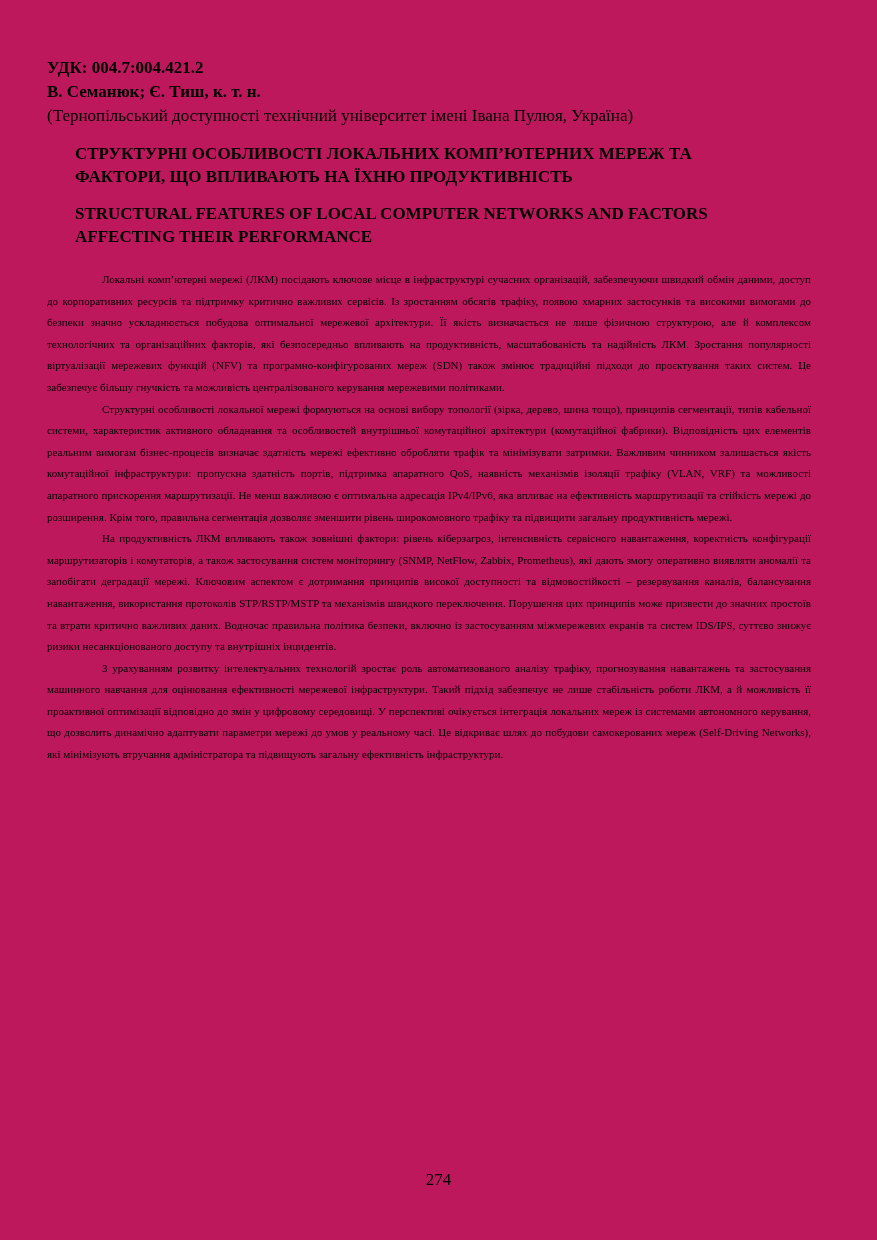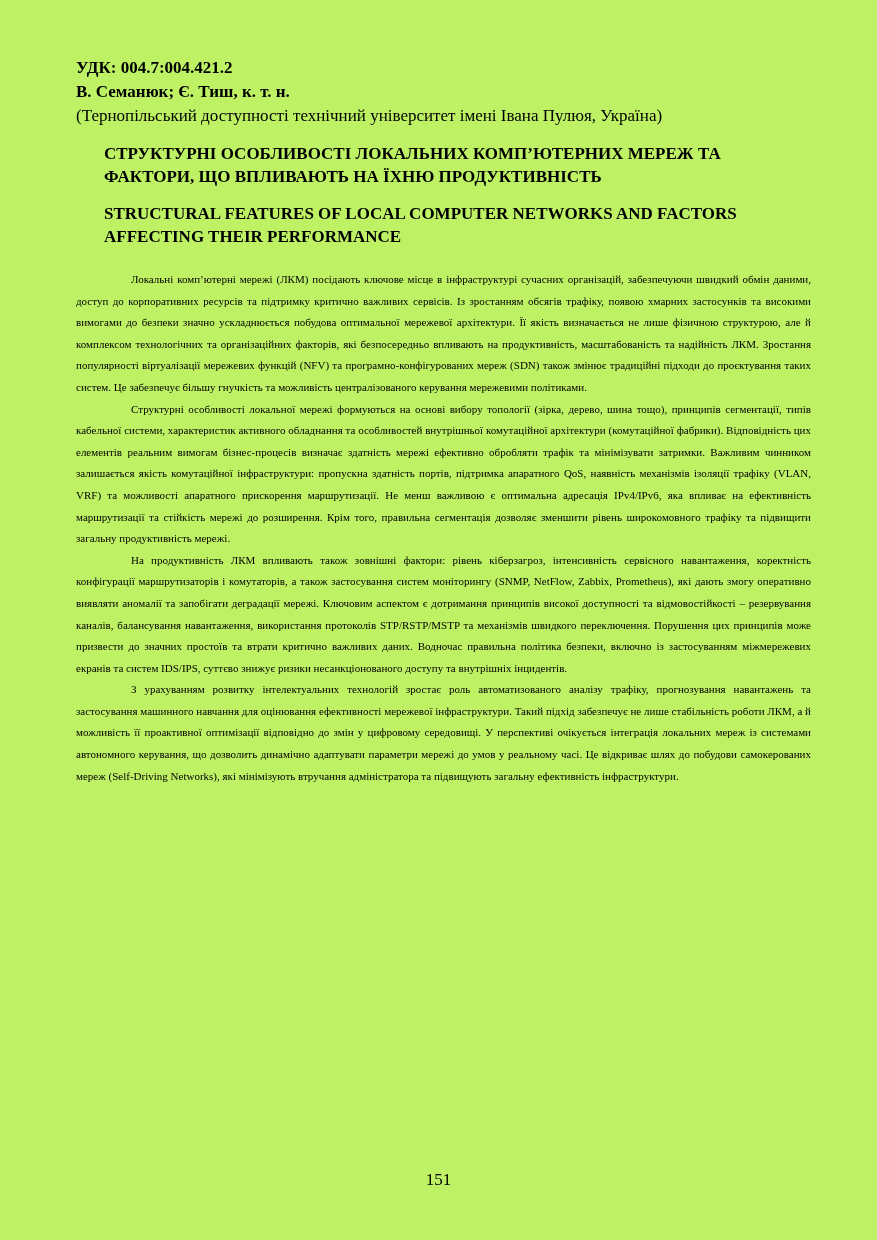--- a/index.html
+++ b/index.html
@@ -5,23 +5,23 @@
   html, body {
     margin: 0;
     padding: 0;
     background: #ffffff;
   }
   .page {
     position: relative;
     width: 877px;
     height: 1240px;
     margin: 0 auto;
-    background: #bef264;
+    background: #be185d;
     box-sizing: border-box;
-    padding: 56px 66px 0 76px;
+    padding: 56px 66px 0 47px;
     font-family: "Liberation Serif", "DejaVu Serif", serif;
     color: #000000;
     overflow: hidden;
   }
   .hdr p {
     margin: 0;
     font-size: 17px;
     line-height: 24px;
     text-align: left;
   }
@@ -70,15 +70,15 @@
 
   <h2 class="title title-en">STRUCTURAL FEATURES OF LOCAL COMPUTER NETWORKS AND FACTORS AFFECTING THEIR PERFORMANCE</h2>
 
   <main class="body-text">
     <p>Локальні комп’ютерні мережі (ЛКМ) посідають ключове місце в інфраструктурі сучасних організацій, забезпечуючи швидкий обмін даними, доступ до корпоративних ресурсів та підтримку критично важливих сервісів. Із зростанням обсягів трафіку, появою хмарних застосунків та високими вимогами до безпеки значно ускладнюється побудова оптимальної мережевої архітектури. Її якість визначається не лише фізичною структурою, але й комплексом технологічних та організаційних факторів, які безпосередньо впливають на продуктивність, масштабованість та надійність ЛКМ. Зростання популярності віртуалізації мережевих функцій (NFV) та програмно-конфігурованих мереж (SDN) також змінює традиційні підходи до проєктування таких систем. Це забезпечує більшу гнучкість та можливість централізованого керування мережевими політиками.</p>
     <p>Структурні особливості локальної мережі формуються на основі вибору топології (зірка, дерево, шина тощо), принципів сегментації, типів кабельної системи, характеристик активного обладнання та особливостей внутрішньої комутаційної архітектури (комутаційної фабрики). Відповідність цих елементів реальним вимогам бізнес-процесів визначає здатність мережі ефективно обробляти трафік та мінімізувати затримки. Важливим чинником залишається якість комутаційної інфраструктури: пропускна здатність портів, підтримка апаратного QoS, наявність механізмів ізоляції трафіку (VLAN, VRF) та можливості апаратного прискорення маршрутизації. Не менш важливою є оптимальна адресація IPv4/IPv6, яка впливає на ефективність маршрутизації та стійкість мережі до розширення. Крім того, правильна сегментація дозволяє зменшити рівень широкомовного трафіку та підвищити загальну продуктивність мережі.</p>
     <p>На продуктивність ЛКМ впливають також зовнішні фактори: рівень кіберзагроз, інтенсивність сервісного навантаження, коректність конфігурації маршрутизаторів і комутаторів, а також застосування систем моніторингу (SNMP, NetFlow, Zabbix, Prometheus), які дають змогу оперативно виявляти аномалії та запобігати деградації мережі. Ключовим аспектом є дотримання принципів високої доступності та відмовостійкості – резервування каналів, балансування навантаження, використання протоколів STP/RSTP/MSTP та механізмів швидкого переключення. Порушення цих принципів може призвести до значних простоїв та втрати критично важливих даних. Водночас правильна політика безпеки, включно із застосуванням міжмережевих екранів та систем IDS/IPS, суттєво знижує ризики несанкціонованого доступу та внутрішніх інцидентів.</p>
     <p>З урахуванням розвитку інтелектуальних технологій зростає роль автоматизованого аналізу трафіку, прогнозування навантажень та застосування машинного навчання для оцінювання ефективності мережевої інфраструктури. Такий підхід забезпечує не лише стабільність роботи ЛКМ, а й можливість її проактивної оптимізації відповідно до змін у цифровому середовищі. У перспективі очікується інтеграція локальних мереж із системами автономного керування, що дозволить динамічно адаптувати параметри мережі до умов у реальному часі. Це відкриває шлях до побудови самокерованих мереж (Self-Driving Networks), які мінімізують втручання адміністратора та підвищують загальну ефективність інфраструктури.</p>
   </main>
 
-  <div class="page-number">151</div>
+  <div class="page-number">274</div>
 
 </div>
 
 </body></html>

